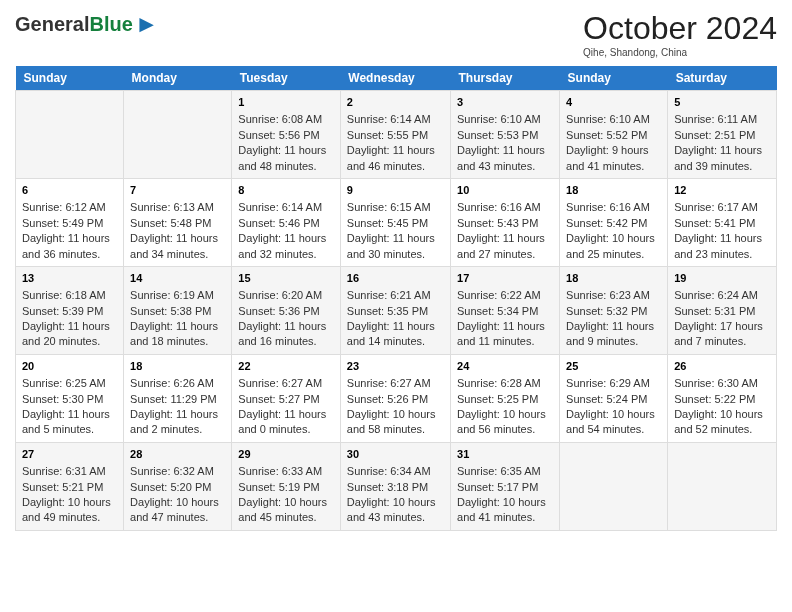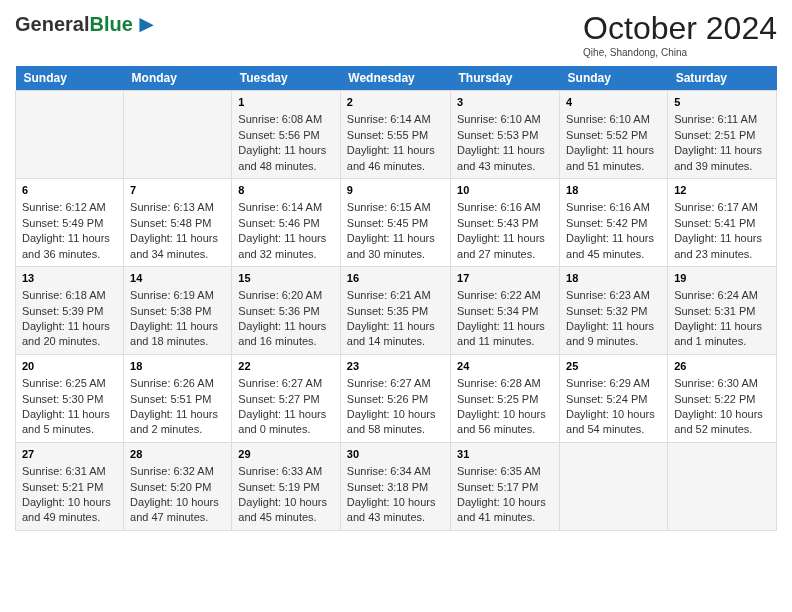--- a/index.html
+++ b/index.html
@@ -139,21 +139,21 @@
           <td>
             <span class="day-num">3</span>
             <div class="cell-content">Sunrise: 6:10 AM</div>
             <div class="cell-content">Sunset: 5:53 PM</div>
             <div class="cell-content">Daylight: 11 hours and 43 minutes.</div>
           </td>
           <td>
             <span class="day-num">4</span>
             <div class="cell-content">Sunrise: 6:10 AM</div>
             <div class="cell-content">Sunset: 5:52 PM</div>
-            <div class="cell-content">Daylight: 11 hours and 51 minutes.</div>
+            <div class="cell-content">Daylight: 9 hours and 41 minutes.</div>
           </td>
           <td>
             <span class="day-num">5</span>
             <div class="cell-content">Sunrise: 6:11 AM</div>
             <div class="cell-content">Sunset: 2:51 PM</div>
             <div class="cell-content">Daylight: 11 hours and 39 minutes.</div>
           </td>
         </tr>
         <tr>
           <td>
@@ -183,21 +183,21 @@
           <td>
             <span class="day-num">10</span>
             <div class="cell-content">Sunrise: 6:16 AM</div>
             <div class="cell-content">Sunset: 5:43 PM</div>
             <div class="cell-content">Daylight: 11 hours and 27 minutes.</div>
           </td>
           <td>
             <span class="day-num">18</span>
             <div class="cell-content">Sunrise: 6:16 AM</div>
             <div class="cell-content">Sunset: 5:42 PM</div>
-            <div class="cell-content">Daylight: 11 hours and 45 minutes.</div>
+            <div class="cell-content">Daylight: 10 hours and 25 minutes.</div>
           </td>
           <td>
             <span class="day-num">12</span>
             <div class="cell-content">Sunrise: 6:17 AM</div>
             <div class="cell-content">Sunset: 5:41 PM</div>
             <div class="cell-content">Daylight: 11 hours and 23 minutes.</div>
           </td>
         </tr>
         <tr>
           <td>
@@ -233,34 +233,34 @@
           <td>
             <span class="day-num">18</span>
             <div class="cell-content">Sunrise: 6:23 AM</div>
             <div class="cell-content">Sunset: 5:32 PM</div>
             <div class="cell-content">Daylight: 11 hours and 9 minutes.</div>
           </td>
           <td>
             <span class="day-num">19</span>
             <div class="cell-content">Sunrise: 6:24 AM</div>
             <div class="cell-content">Sunset: 5:31 PM</div>
-            <div class="cell-content">Daylight: 11 hours and 1 minutes.</div>
+            <div class="cell-content">Daylight: 17 hours and 7 minutes.</div>
           </td>
         </tr>
         <tr>
           <td>
             <span class="day-num">20</span>
             <div class="cell-content">Sunrise: 6:25 AM</div>
             <div class="cell-content">Sunset: 5:30 PM</div>
             <div class="cell-content">Daylight: 11 hours and 5 minutes.</div>
           </td>
           <td>
             <span class="day-num">18</span>
             <div class="cell-content">Sunrise: 6:26 AM</div>
-            <div class="cell-content">Sunset: 5:51 PM</div>
+            <div class="cell-content">Sunset: 11:29 PM</div>
             <div class="cell-content">Daylight: 11 hours and 2 minutes.</div>
           </td>
           <td>
             <span class="day-num">22</span>
             <div class="cell-content">Sunrise: 6:27 AM</div>
             <div class="cell-content">Sunset: 5:27 PM</div>
             <div class="cell-content">Daylight: 11 hours and 0 minutes.</div>
           </td>
           <td>
             <span class="day-num">23</span>

